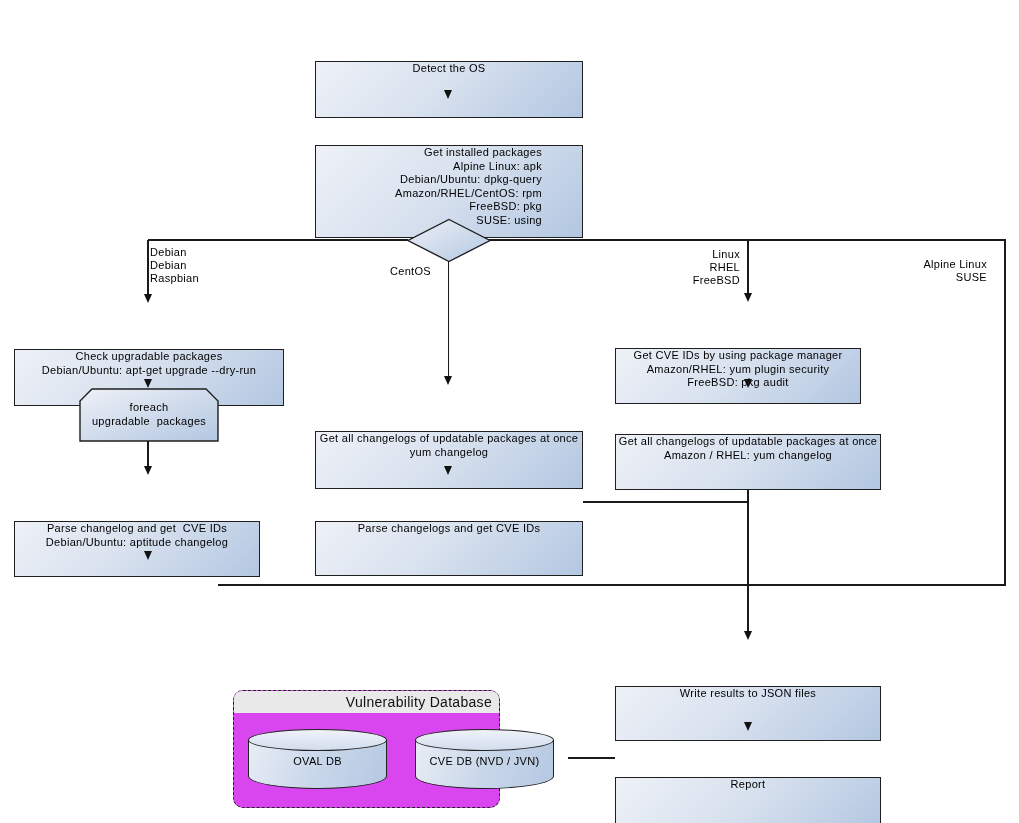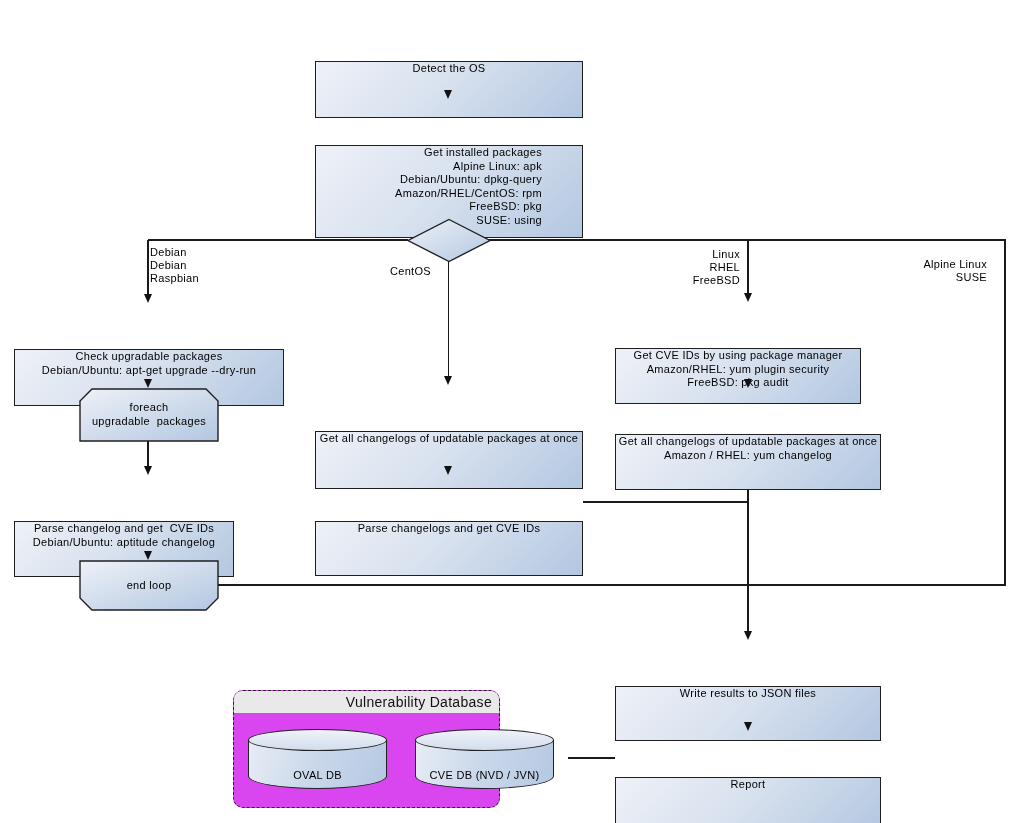--- a/index.html
+++ b/index.html
@@ -35,21 +35,21 @@
              padding-right:7px;box-sizing:border-box;font-size:14px;letter-spacing:0.3px;color:#111;}
   
   .cylinder{position:absolute;width:139px;height:60px;z-index:2;}
   .cyl-top{position:absolute;left:0;right:0;top:0;height:22px;box-sizing:border-box;
            border:1.4px solid #222;border-radius:50%;z-index:2;
            background:linear-gradient(180deg,#eff2f8 0%,#d3dded 100%);}
   .cyl-body{position:absolute;left:0;right:0;top:11px;bottom:0;box-sizing:border-box;
             border:1.4px solid #222;border-top:none;
             border-radius:0 0 70px 70px / 0 0 13px 13px;
             background:linear-gradient(110deg,#e8edf5 0%,#c9d7ea 50%,#b5c8e2 100%);}
-  .cyl-label{position:absolute;left:0;right:0;top:40px;text-align:center;z-index:3;
+  .cyl-label{position:absolute;left:0;right:0;top:26px;text-align:center;z-index:3;
              font-size:11px;letter-spacing:0.3px;}
 </style>
 </head>
 <body>
 
 <div id="canvas">
 
   <div class="line v" style="left:448px;top:71px;height:20px"></div>
   <div class="line v" style="left:448px;top:192px;height:29px"></div>
   <div class="line v" style="left:448px;top:260px;height:117px"></div>
@@ -144,45 +144,32 @@
         </linearGradient>
       </defs>
       <path d="M 13 1 L 127 1 L 139 13 L 139 53 L 1 53 L 1 13 Z" fill="url(#g2)" stroke="#1f1f1f" stroke-width="1.4"></path>
     </svg>
     <div class="shape-label">
       <span class="nline">foreach</span>
       <span class="nline">upgradable  packages</span>
     </div>
   </div>
 
-  <div class="node" style="left:14px;top:475px;width:220px;height:56px">
+  <div class="node" style="left:14px;top:475px;width:246px;height:56px">
     <div class="nstack">
       <span class="nline">Parse changelog and get  CVE IDs</span>
       <span class="nline">Debian/Ubuntu: aptitude changelog</span>
     </div>
   </div>
 
-  <div class="shape-node" style="left:79px;top:560px;width:140px;height:51px">
-    <svg width="140" height="51">
-      <defs>
-        <linearGradient id="g3" x1="0" y1="0" x2="1" y2="1">
-          <stop offset="0" stop-color="#eef1f7"></stop>
-            <stop offset="1" stop-color="#b3c7e1"></stop>
-        </linearGradient>
-      </defs>
-      <path d="M 1 1 L 139 1 L 139 38 L 127 50 L 13 50 L 1 38 Z" fill="url(#g3)" stroke="#1f1f1f" stroke-width="1.4"></path>
-    </svg>
-    <div class="shape-label">
-      <span class="nline">end loop</span>
-    </div>
-  </div>
 
   <div class="node" style="left:315px;top:385px;width:268px;height:58px">
     <div class="nstack">
       <span class="nline">Get all changelogs of updatable packages at once</span>
+      <span class="nline">yum changelog</span>
     </div>
   </div>
 
   <div class="node" style="left:315px;top:475px;width:268px;height:55px">
     <div class="nstack">
       <span class="nline">Parse changelogs and get CVE IDs</span>
     </div>
   </div>
 
   <div class="node" style="left:615px;top:302px;width:246px;height:56px">

